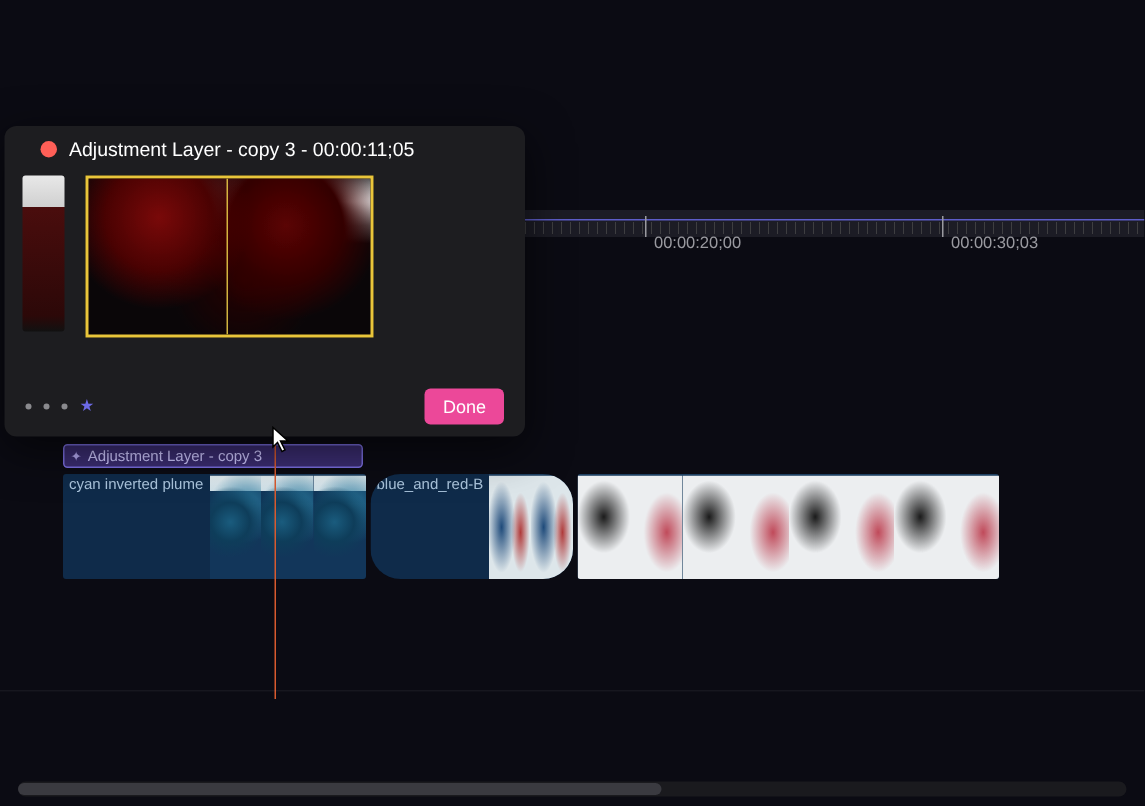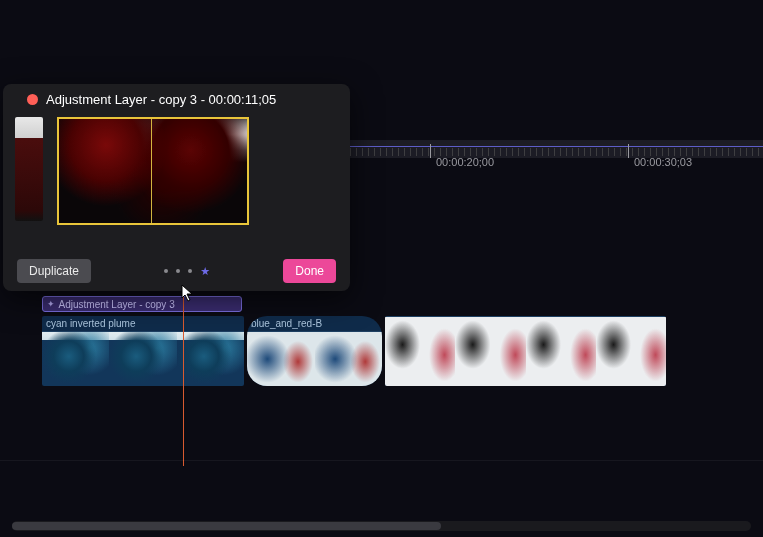--- a/index.html
+++ b/index.html
@@ -112,21 +112,21 @@
     border-radius: 3px; font-size: 10px; color: #cfc8ff;
     display: flex; align-items: center; gap: 4px; padding: 0 4px;
     margin-bottom: 4px;
   }
   .adj-icon { font-size: 9px; color: #b9aef7; }
   .video-track {
     display: flex; gap: 3px;
   }
   .clip {
     height: 70px; border-radius: 2px; overflow: hidden;
-    display: flex; flex-direction: column;
+    display: flex; flex-direction: row;
   }
   .clip-label {
     background: #0f2b4a; color: #aac4dc; font-size: 10px;
     padding: 2px 4px; white-space: nowrap; overflow: hidden;
   }
   .clip-body {
     flex: 1; display: flex;
     border-top: 1px solid rgba(255,255,255,.05);
     background: #12365a;
   }
@@ -247,21 +247,20 @@
     <div class="preview-thumb-small"></div>
     <div class="preview-main">
       <div class="ink-red"></div>
       <div class="preview-playhead"></div>
     </div>
   </div>
   <svg class="cursor-arrow" viewBox="0 0 14 18">
     <path d="M1 1 L1 14 L4 11 L7 17 L9 16 L6 10 L11 10 Z" fill="#fff" stroke="#000" stroke-width="1"></path>
   </svg>
   <div class="panel-footer">
-    <button class="btn btn-grey">Duplicate</button>
     <div class="dots">
       <span class="dot"></span>
       <span class="dot"></span>
       <span class="dot"></span>
       <span class="dot-star">★</span>
     </div>
     <button class="btn btn-primary">Done</button>
   </div>
 </div>
 

